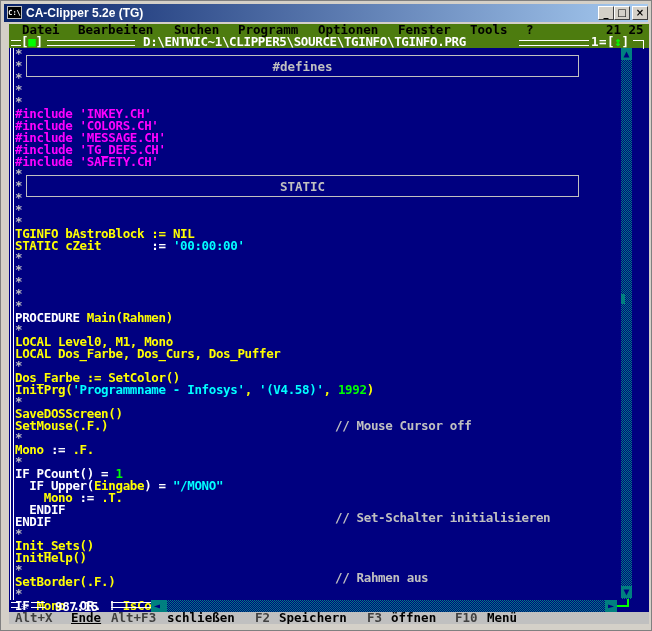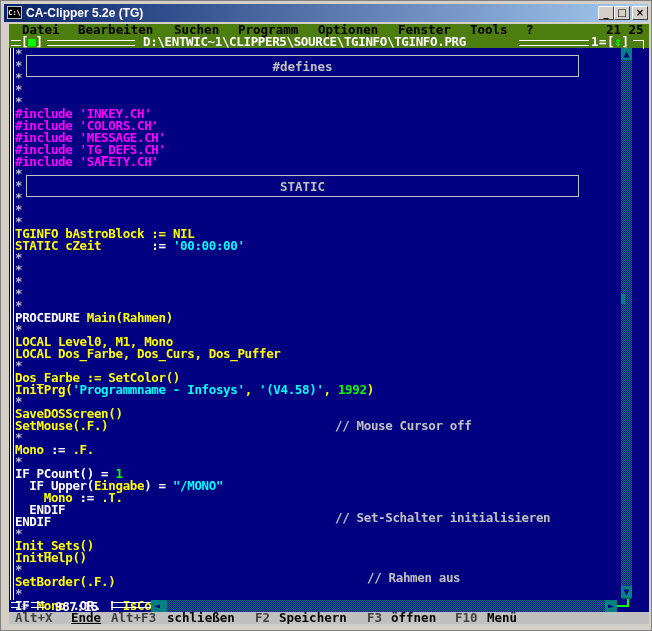--- a/index.html
+++ b/index.html
@@ -116,21 +116,21 @@
     <div class="row" style="top:456px;left:6px;"><span class="wht">  IF Upper(</span><span class="yel">Eingabe</span><span class="wht">) = </span><span class="cyan">"/MONO"</span></div>
     <div class="row" style="top:468px;left:6px;"><span class="yel">    Mono </span><span class="wht">:= </span><span class="yel">.T.</span></div>
     <div class="row wht" style="top:480px;left:6px;">  ENDIF</div>
     <div class="row wht" style="top:492px;left:6px;">ENDIF</div>
     <div class="row star" style="top:504px;left:6px;">*</div>
     <div class="row yel" style="top:516px;left:6px;">Init_Sets()</div>
     <div class="row gry" style="top:488px;left:326px;width:auto;">// Set-Schalter initialisieren</div>
     <div class="row yel" style="top:528px;left:6px;">InitHelp()</div>
     <div class="row star" style="top:540px;left:6px;">*</div>
     <div class="row yel" style="top:552px;left:6px;">SetBorder(.F.)</div>
-    <div class="row gry" style="top:548px;left:326px;width:auto;margin-left:32px;">// Rahmen aus</div>
+    <div class="row gry" style="top:548px;left:326px;width:auto;">// Rahmen aus</div>
     <div class="row star" style="top:564px;left:6px;">*</div>
     <div class="row" style="top:576px;left:6px;"><span class="wht">IF </span><span class="yel">Mono </span><span class="wht">.OR. ! </span><span class="yel">IsColor()</span></div>
 
     <div class="vscroll"></div>
     <div class="sbtn" style="left:612px;top:24px;width:11px;height:12px;">▲</div>
     <div class="sbtn" style="left:612px;top:270px;width:4px;height:10px;"></div>
     <div class="sbtn" style="left:612px;top:562px;width:11px;height:12px;">▼</div>
 
     <div style="position:absolute;left:2px;top:578px;width:8px;height:4px;border-top:1px solid #fff;border-bottom:1px solid #fff;"></div>
     <span class="row wht" style="left:12px;top:576px;width:auto;top:577px;">☼</span>

